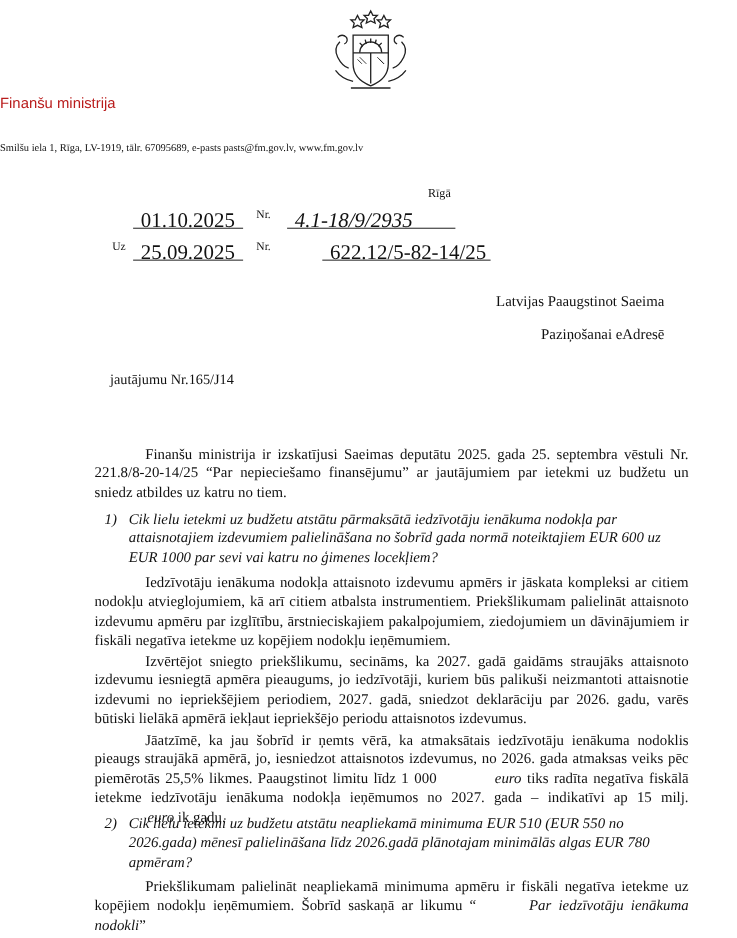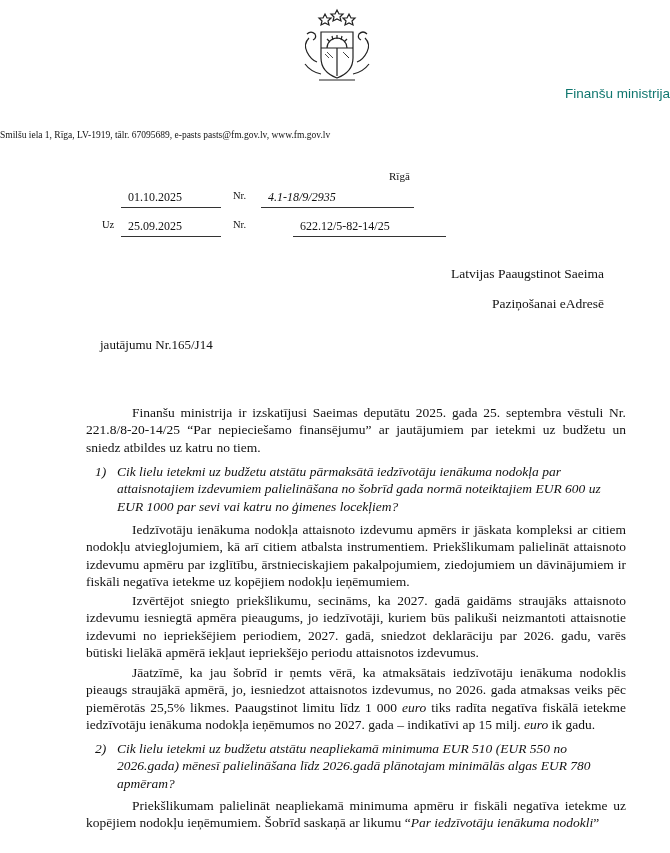--- a/index.html
+++ b/index.html
@@ -1,33 +1,33 @@
 <!DOCTYPE html>
 <html><head>
 <meta charset="utf-8">
 <style>
   html, body { margin: 0; padding: 0; background: #fff; }
   body { width: 670px; height: 853px; position: relative; overflow: hidden;
          font-family: "Liberation Serif", serif; color: #111; }
   .abs { position: absolute; }
   .logo { left: 297px; top: 8px; width: 80px; height: 80px; }
-  .ministry { left: 0; width: 670px; top: 86px; text-align: right;
-              font-family: "Liberation Sans", sans-serif; font-size: 13.5px; color: #0f766e; }
+  .ministry { left: 0; width: 670px; top: 86px; text-align: left;
+              font-family: "Liberation Sans", sans-serif; font-size: 13.5px; color: #b91c1c; }
   .address { left: 0; width: 580px; top: 130px; text-align: left; font-size: 9.5px; }
   .place { left: 389px; top: 170px; font-size: 11px; text-align: center; }
-  .row { font-size: 12px; }
+  .row { font-size: 19px; }
   .uline { border-bottom: 1px solid #333; height: 17px; }
   .lbl { font-size: 10.5px; }
   .recipient { right: 66px; text-align: right; font-size: 13.5px; }
   .subject { left: 100px; top: 337px; font-size: 13px; line-height: 16px; width: 320px; }
   .para { left: 86px; width: 540px; font-size: 13.5px; line-height: 17.4px; text-align: justify; }
   .para .indent { display: inline-block; width: 46px; }
   .q { left: 117px; width: 507px; font-size: 13.5px; line-height: 17.4px; font-style: italic; }
   .q .num { position: absolute; left: -22px; top: 0; font-style: italic; }
-  .it { font-style: italic; }
+  .it { font-style: italic; margin-left: 48px; }
 </style>
 </head>
 <body>
 
 <div class="abs logo">
   <svg width="80" height="80" viewBox="0 0 80 80">
     <g fill="none" stroke="#222" stroke-width="1.2">
 
       <path d="M26 10 l2 -4 l2 4 l4 0 l-3 3 l1 4 l-4 -2 l-4 2 l1 -4 l-3 -3 z"></path>
       <path d="M38 6 l2 -4 l2 4 l4 0 l-3 3 l1 4 l-4 -2 l-4 2 l1 -4 l-3 -3 z"></path>

